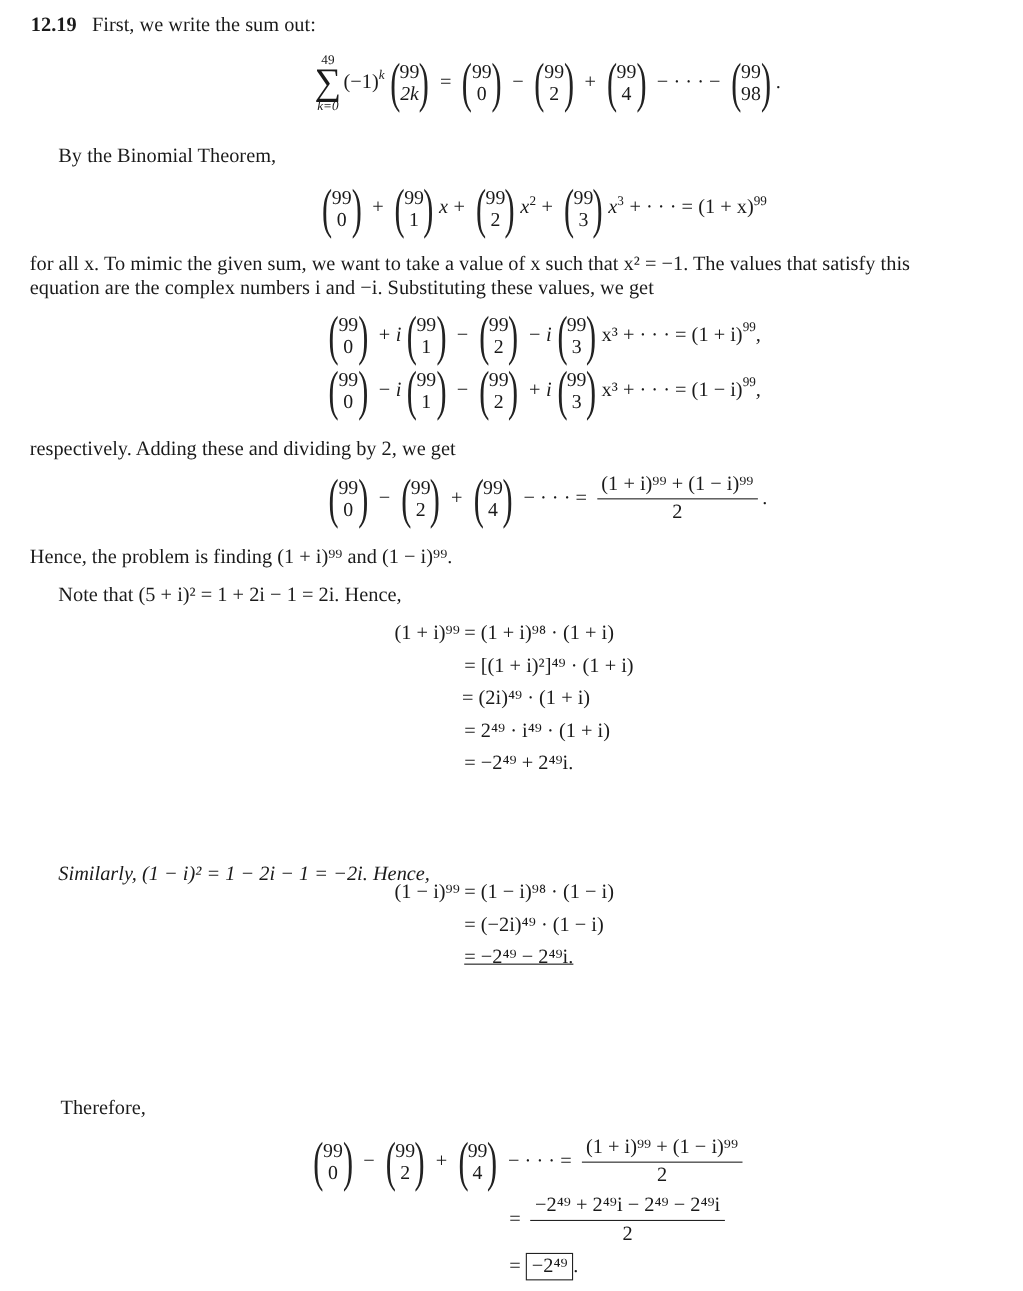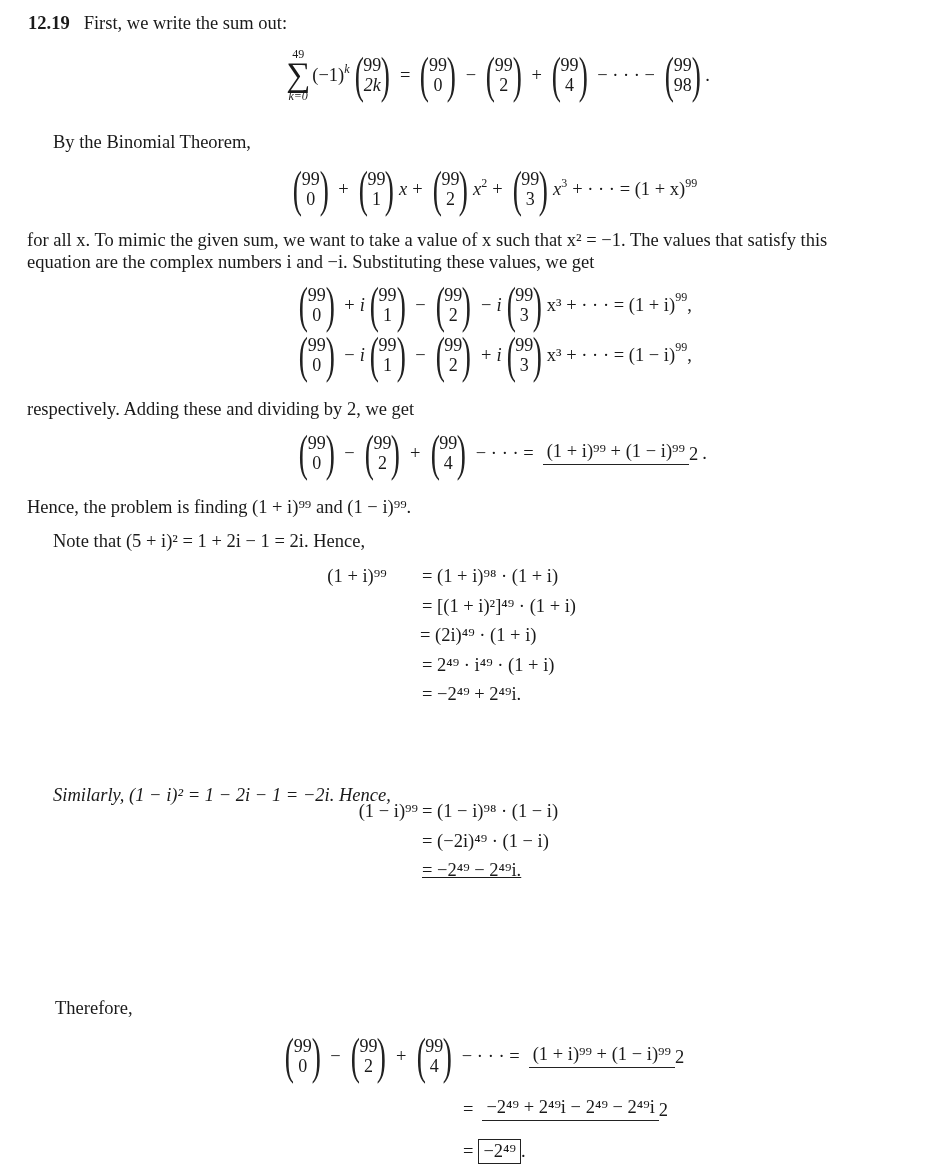--- a/index.html
+++ b/index.html
@@ -15,21 +15,21 @@
   sup { font-size: 12px; vertical-align: 0; position: relative; top: -8px; }
   .eq { display: flex; align-items: center; white-space: nowrap; }
   .op { margin: 0 5px; }
   
   .binom { display: inline-flex; align-items: center; margin: 0 1px; }
   .binom .paren { font-size: 50px; line-height: 50px; transform: scaleX(0.55); display: inline-block; font-weight: 200; color: #222; }
   .binom .stack { display: inline-flex; flex-direction: column; align-items: center; line-height: 20px; font-size: 18px; margin: 0 -4px; }
   .sum { display: inline-flex; flex-direction: column; align-items: center; margin-right: 2px; }
   .sum .lim { font-size: 12px; line-height: 12px; }
   .sum .sig { font-size: 34px; line-height: 30px; }
-  .frac { display: inline-flex; flex-direction: row; align-items: center; margin: 0 4px; }
+  .frac { display: inline-flex; flex-direction: column; align-items: center; margin: 0 4px; }
   .frac .num { padding: 0 4px 2px; border-bottom: 1px solid #222; }
   .frac .den { padding-top: 2px; }
   .align-row { display: flex; height: 29.5px; align-items: center; }
   .align-row .lhs { width: 62px; text-align: right; }
   .box { border: 1px solid #222; padding: 1px 4px; }
 </style>
 </head>
 <body>
 
 <div class="abs para" style="left:28px; top:12px;">
@@ -268,21 +268,21 @@
     </span>
   <span>.</span>
 </div>
 
 <div class="abs para" style="left:27px; top:496px;">Hence, the problem is finding (1 + i)⁹⁹ and (1 − i)⁹⁹.</div>
 
 <div class="abs para" style="left:53px; top:530px;">Note that (5 + i)² = 1 + 2i − 1 = 2i. Hence,</div>
 
 <div class="abs" style="left:296px; top:562px;" id="deriv-plus">
     <div class="align-row">
-      <span class="lhs" style="width: 122px; text-align: center;">(1 + i)⁹⁹</span>
+      <span class="lhs" style="width: 122px;">(1 + i)⁹⁹</span>
       <span style="margin-left: 4px;">= (1 + i)⁹⁸ · (1 + i)</span>
     </div>
     <div class="align-row">
       <span class="lhs" style="width: 122px;"></span>
       <span style="margin-left: 4px;">= [(1 + i)²]⁴⁹ · (1 + i)</span>
     </div>
     <div class="align-row">
       <span class="lhs" style="width: 122px;"></span>
       <span style="margin-left: 2px;">= (2i)⁴⁹ · (1 + i)</span>
     </div>

